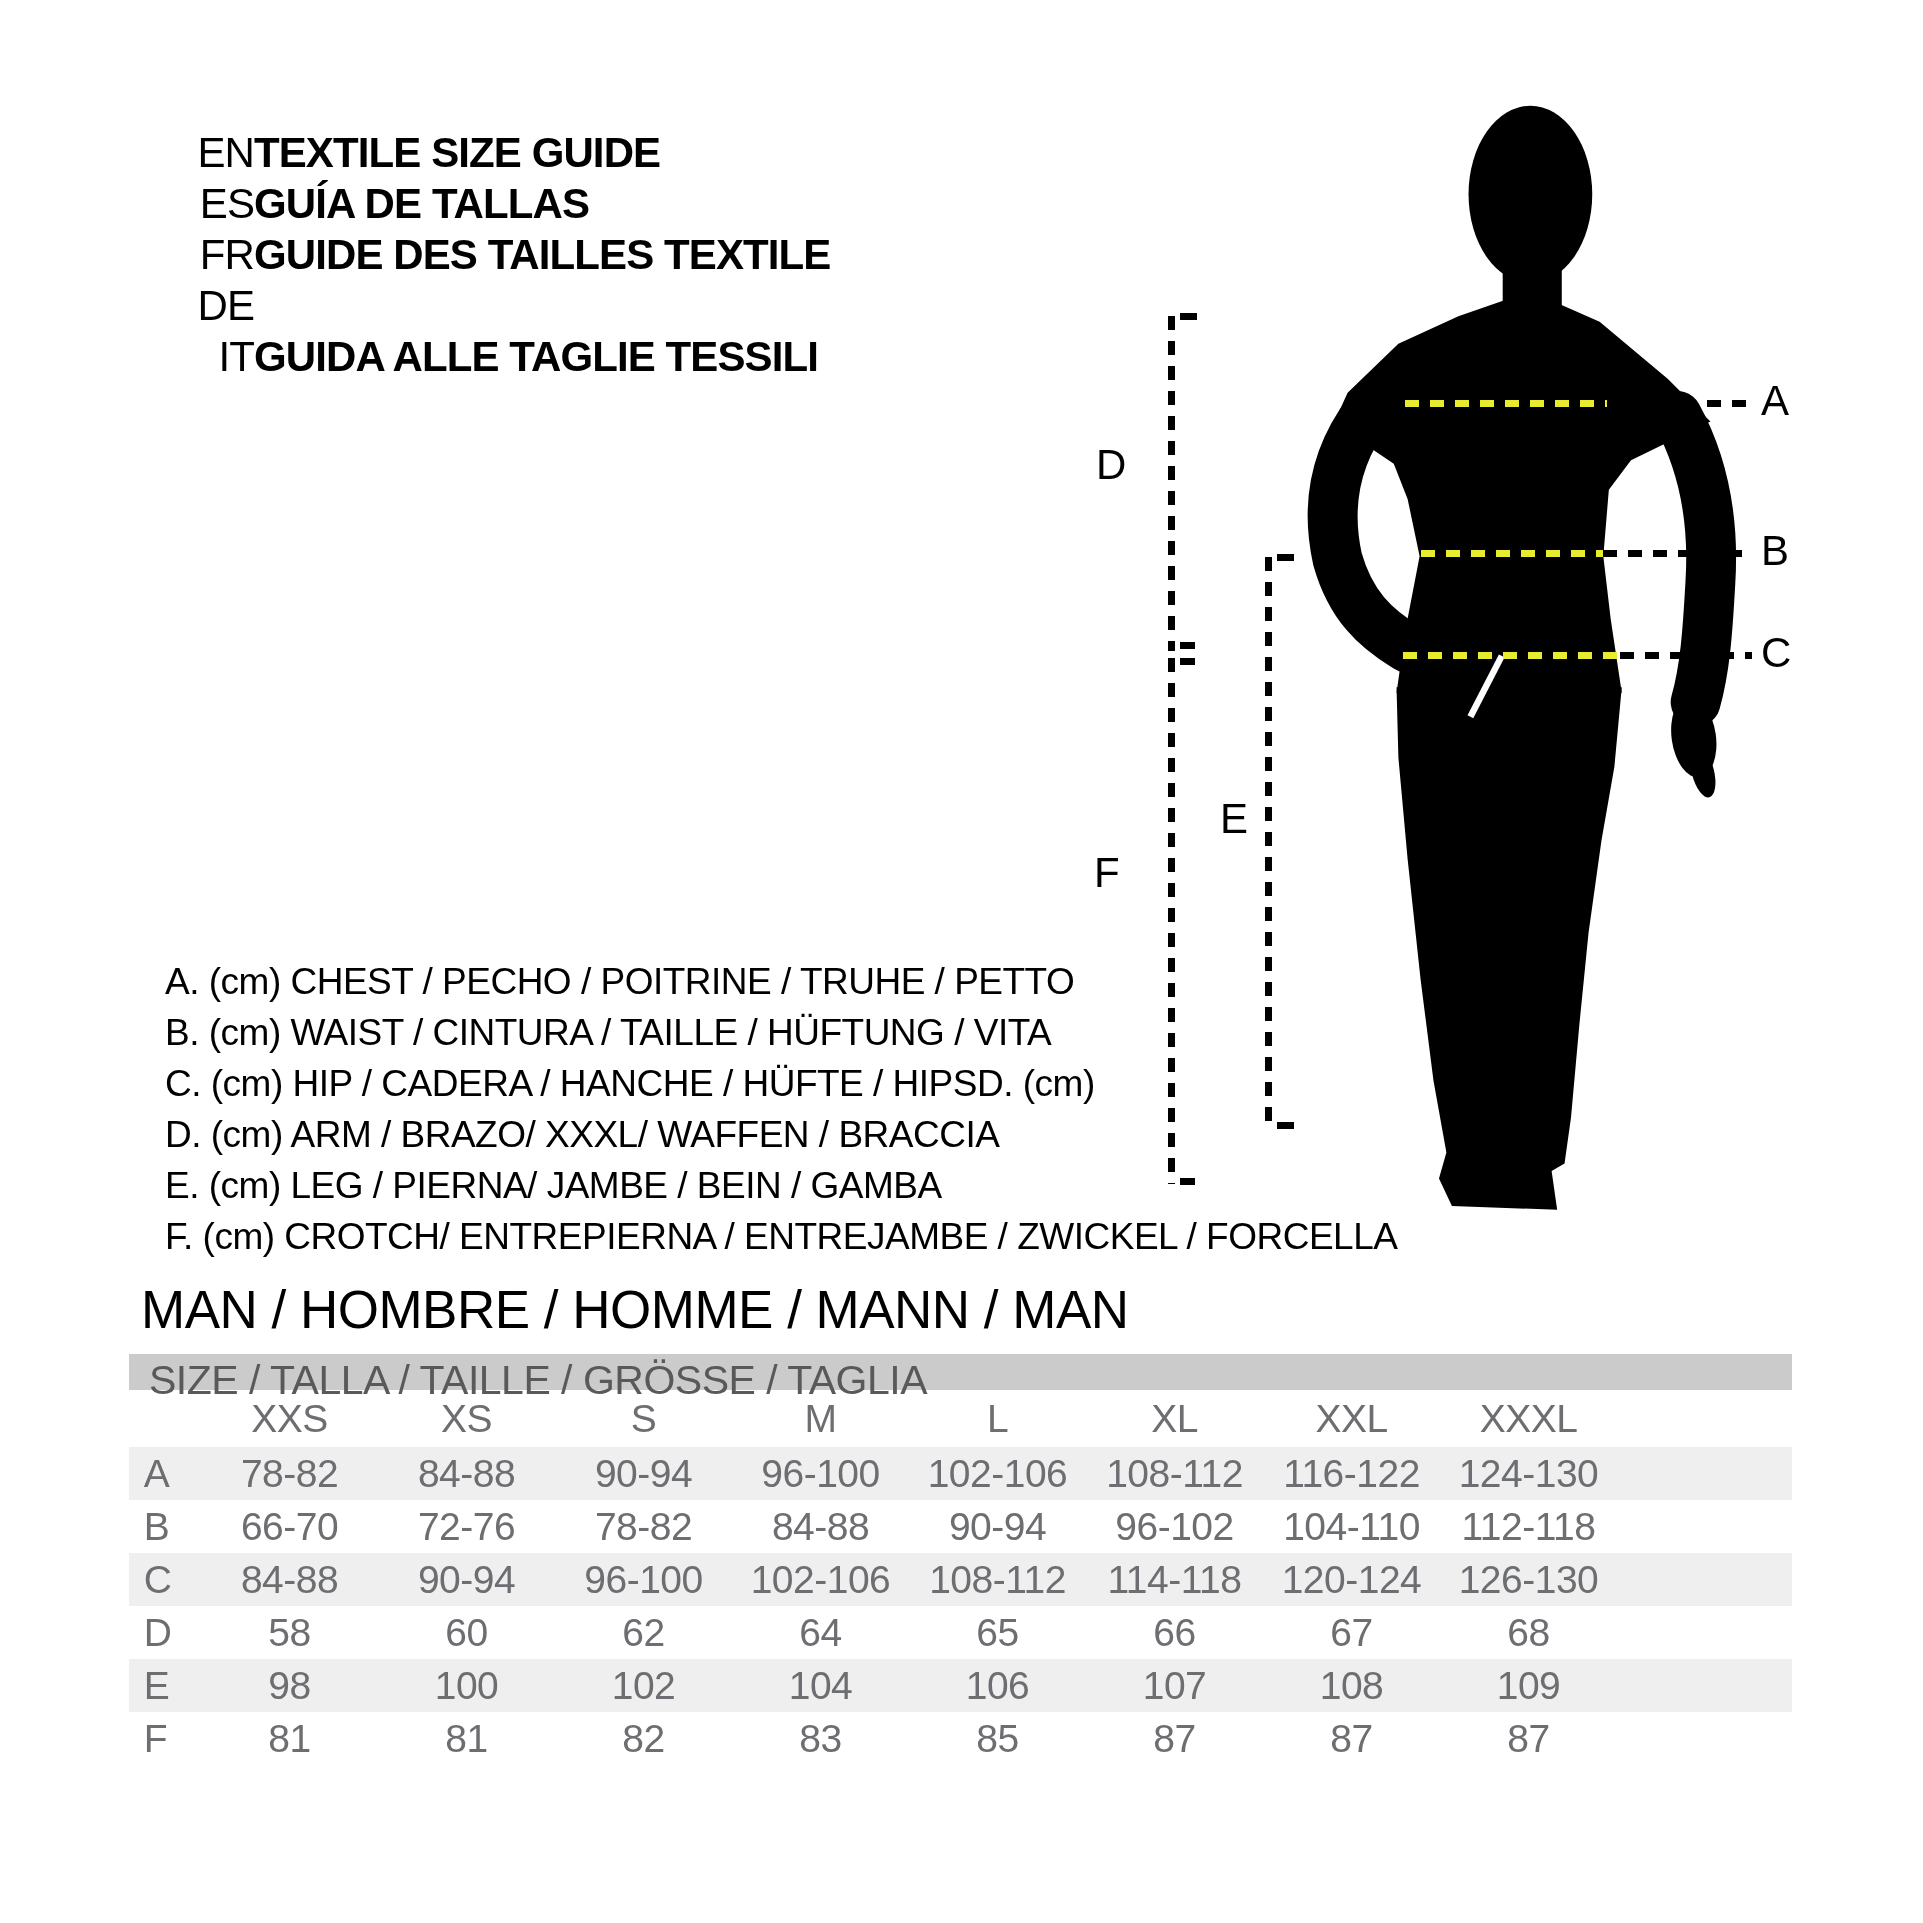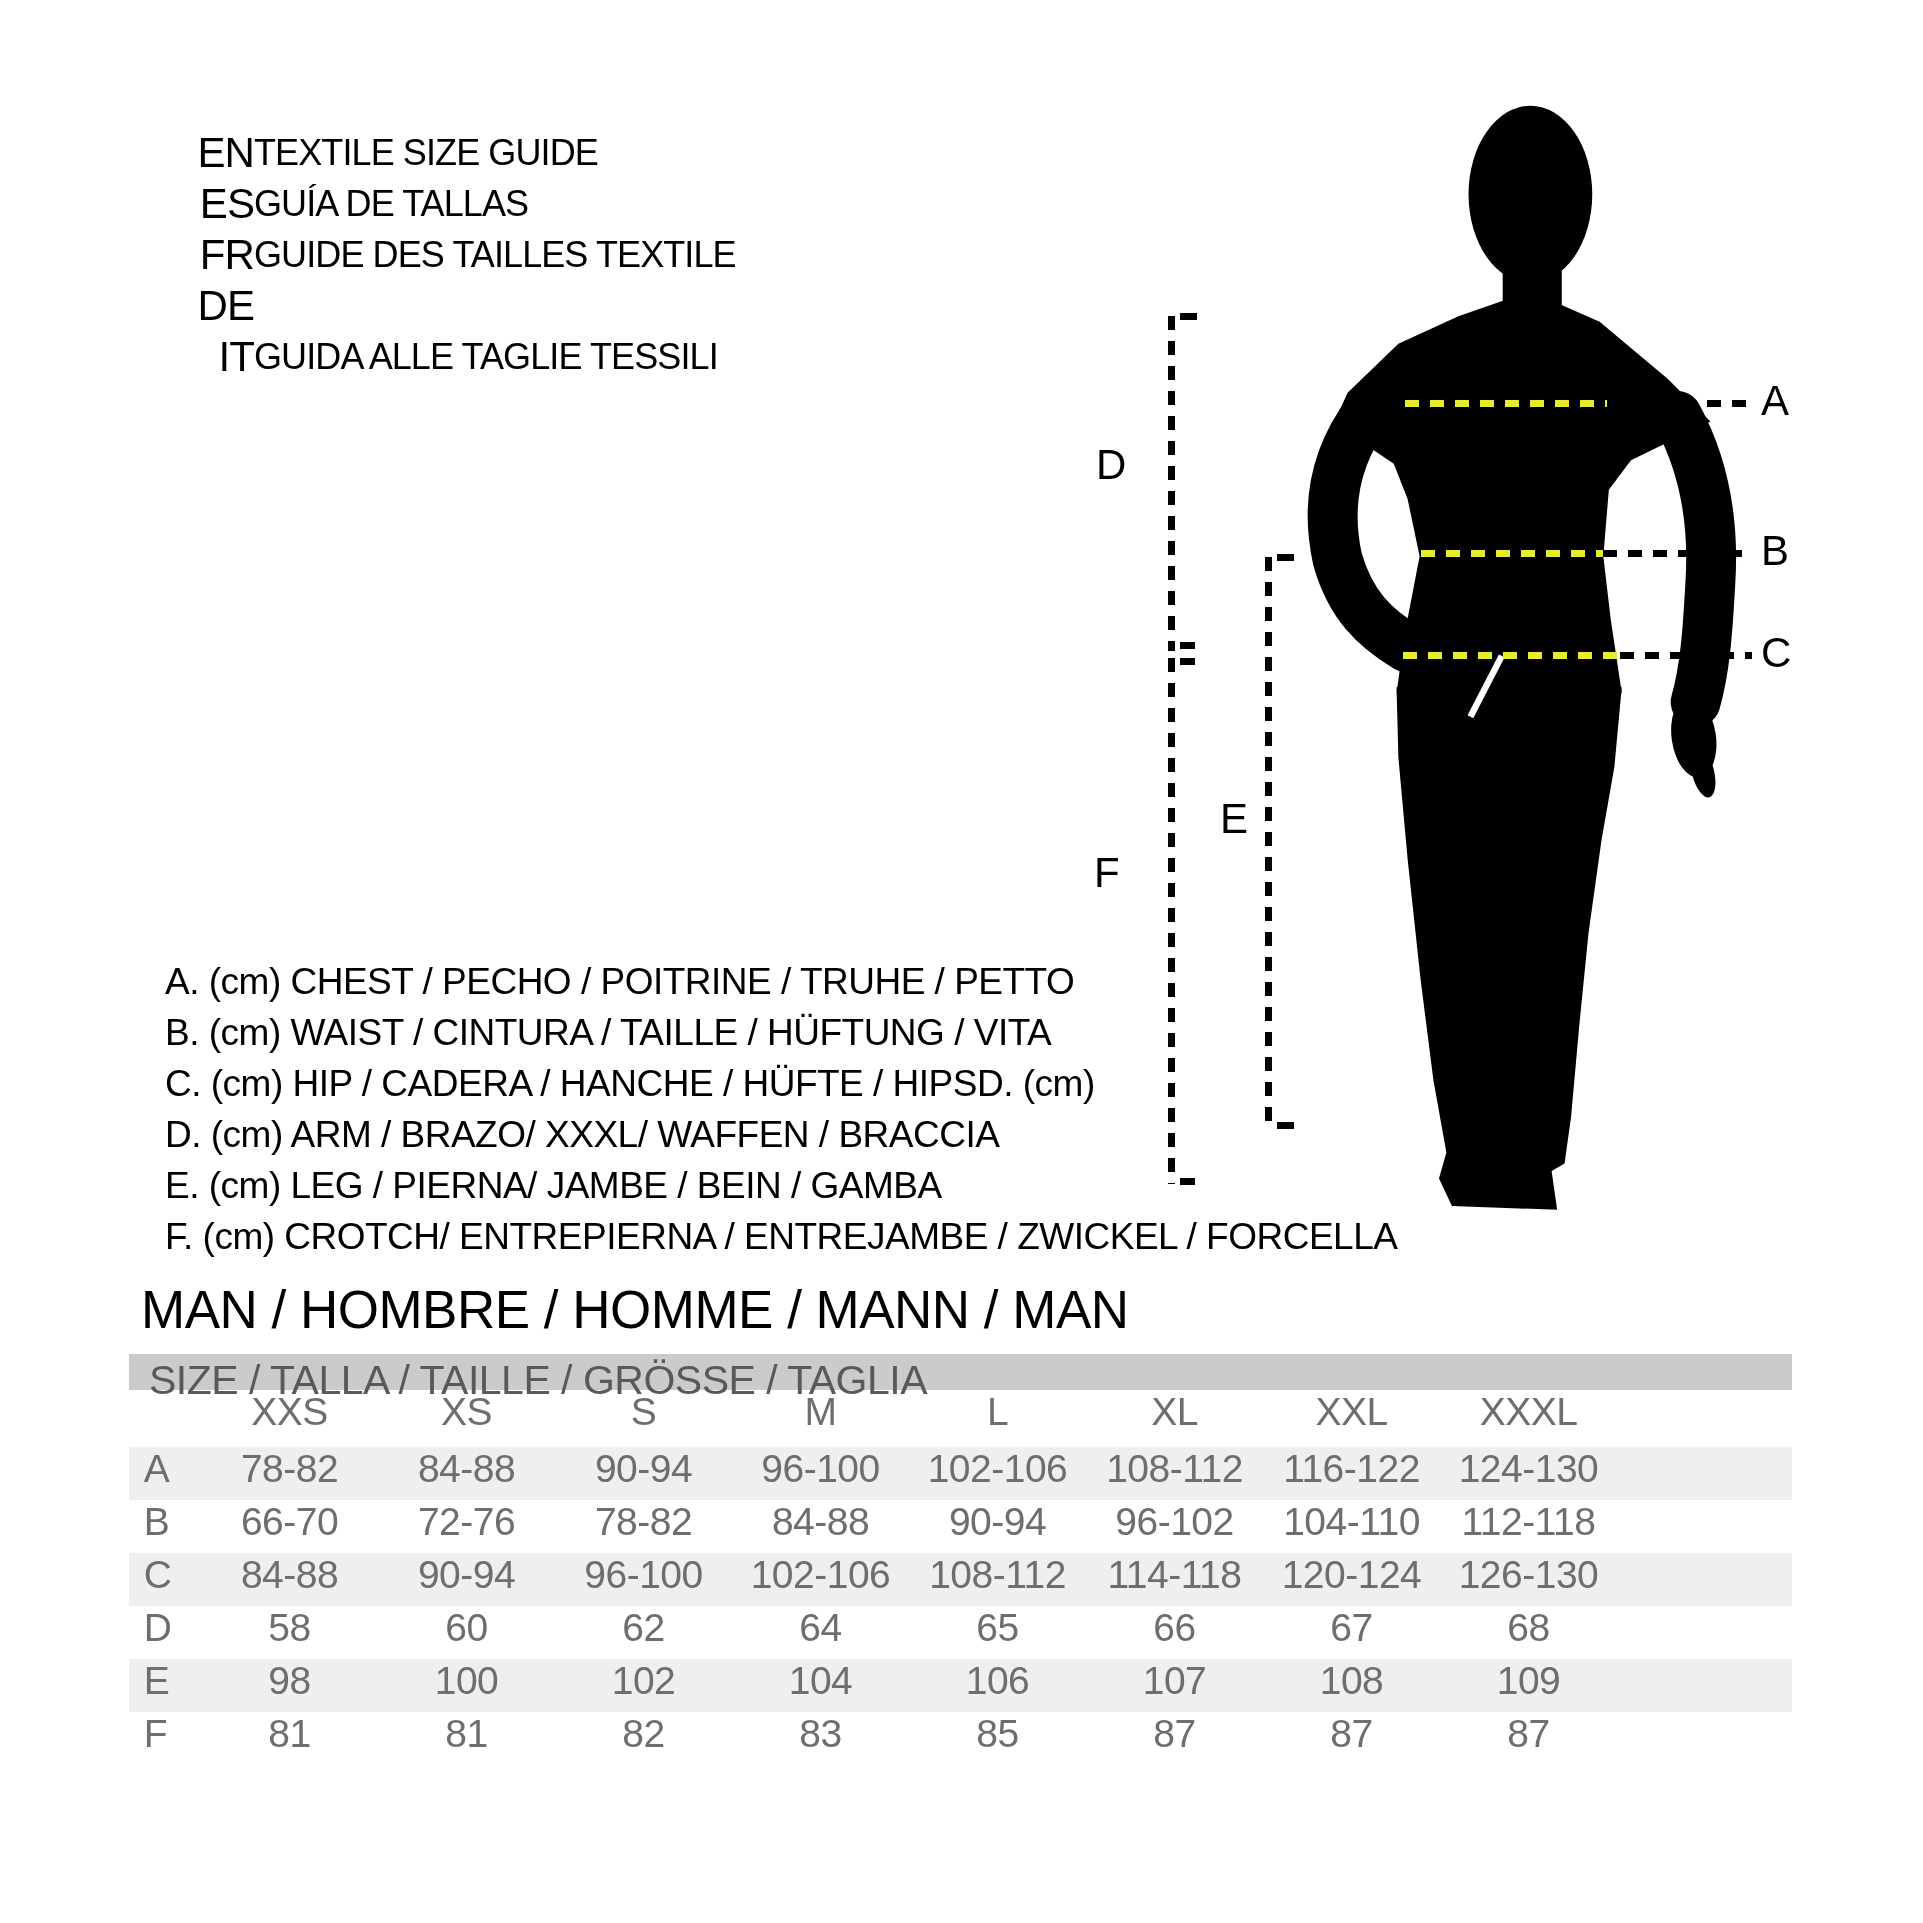--- a/index.html
+++ b/index.html
@@ -16,41 +16,41 @@
     width:1923px;height:1923px;
     background:#ffffff;
     font-family:"Liberation Sans", sans-serif;
     color:var(--ink);
     overflow:hidden;
   }
   
   #lang-block{position:absolute;left:141px;top:127px;}
   .lang-row{display:flex;height:51px;align-items:center;text-align:right;}
   .lang-code{width:113px;font-size:42px;letter-spacing:-0.9px;}
-  .lang-title{font-size:36px;letter-spacing:-0.9px;white-space:nowrap;}
+  .lang-title{font-size:42px;letter-spacing:-0.9px;white-space:nowrap;font-weight:bold;}
   
   #legend-block{position:absolute;left:141px;top:956px;}
   .legend-row{height:51px;display:flex;align-items:center;font-size:37px;letter-spacing:-0.5px;white-space:nowrap;margin-left:24px;}
   #category-line{position:absolute;left:141px;top:1279px;font-size:53px;letter-spacing:-0.5px;white-space:nowrap;}
   
   #diagram{position:absolute;left:0;top:0;width:1923px;height:1338px;}
   #silhouette-svg{position:absolute;left:1306px;top:102px;width:434px;height:1117px;}
   .hdash{position:absolute;height:6.5px;background:repeating-linear-gradient(90deg,var(--ink) 0 14px,transparent 14px 25px);}
   .hdash.yellow{background:repeating-linear-gradient(90deg,var(--accent-yellow) 0 14px,transparent 14px 25px);}
   .vdash{position:absolute;width:6.5px;background:repeating-linear-gradient(180deg,var(--ink) 0 14px,transparent 14px 25px);}
   .tick{position:absolute;height:6.5px;background:var(--ink);}
   .meas-label{position:absolute;font-size:42px;letter-spacing:-0.9px;color:var(--ink);}
   
   #size-table{position:absolute;left:129px;top:1354px;width:1663px;}
   #size-table-header{
     height:36px;line-height:52px;background:var(--table-header-bg);
     color:var(--table-header-text);font-size:41px;letter-spacing:-0.5px;
     padding-left:20px;box-sizing:border-box;white-space:nowrap;
   }
-  .trow{display:flex;height:53px;color:var(--table-text);font-size:39px;letter-spacing:-0.5px;}
+  .trow{display:flex;height:53px;align-items:center;color:var(--table-text);font-size:39px;letter-spacing:-0.5px;}
   .trow.colhead{height:57px;background:#ffffff;}
   .trow.alt{background:var(--table-row-alt-bg);}
   .tcell{width:177px;text-align:center;}
   .tcell.lab{width:72px;text-align:left;padding-left:14.8px;box-sizing:border-box;}
   .tcell.sp{flex:1;}
 </style>
 </head>
 <body>
 
 <div id="page">

